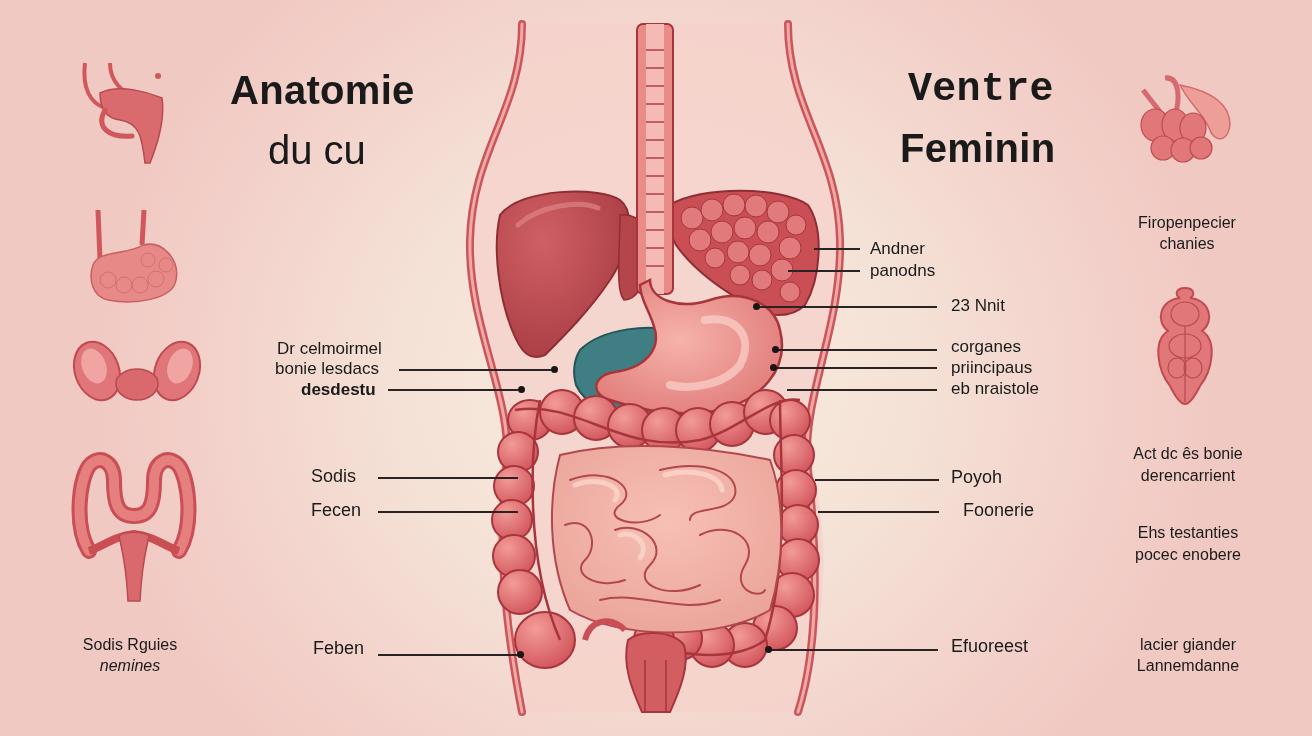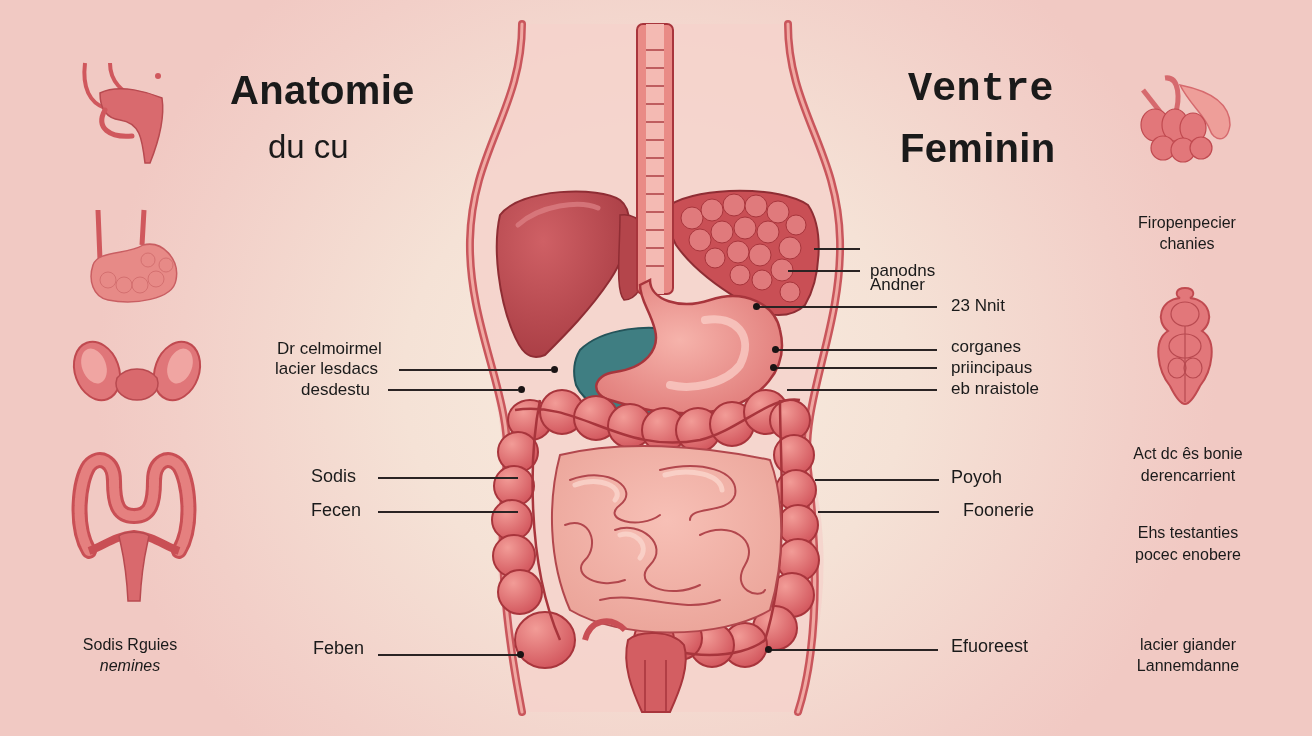--- a/index.html
+++ b/index.html
@@ -4,21 +4,21 @@
 <style>
   html, body { margin:0; padding:0; }
   body {
     width:1312px; height:736px; overflow:hidden; position:relative;
     font-family: "Liberation Sans", "DejaVu Sans", sans-serif;
     background: radial-gradient(ellipse 560px 520px at 656px 380px, #f8ecdf 0%, #f5e2d6 45%, #f2cfc8 85%, #f1c9c3 100%);
     color:#1a1a1a;
   }
   .abs { position:absolute; }
   .title { font-weight:700; font-size:40px; letter-spacing:0.3px; line-height:1; }
-  .subtitle { font-size:33px; font-weight:400; line-height:1; }
+  .subtitle { font-size:40px; font-weight:400; line-height:1; }
   .lbl { font-size:17px; line-height:21px; white-space:nowrap; }
   .lbl-lg { font-size:18px; line-height:22px; white-space:nowrap; }
   .side { font-size:16px; line-height:21px; text-align:center; white-space:nowrap; }
   .line { position:absolute; height:1.6px; background:#2a2323; }
   .dot { position:absolute; width:7px; height:7px; border-radius:50%; background:#1a1414; }
   svg { position:absolute; overflow:visible; }
 </style>
 </head>
 <body>
 
@@ -183,27 +183,27 @@
 <div class="dot" style="left:772px;top:346px;"></div>
 <div class="line" style="left:773px;top:367px;width:164px;"></div>
 <div class="dot" style="left:770px;top:364px;"></div>
 <div class="line" style="left:787px;top:389px;width:150px;"></div>
 <div class="line" style="left:815px;top:479px;width:124px;"></div>
 <div class="line" style="left:818px;top:511px;width:121px;"></div>
 <div class="line" style="left:768px;top:649px;width:170px;"></div>
 <div class="dot" style="left:765px;top:646px;"></div>
 
 <div class="abs lbl" style="left:277px;top:338px;">Dr celmoirmel</div>
-<div class="abs lbl" style="left:275px;top:358px;">lacier lesdacs</div>
-<div class="abs lbl" style="left:301px;top:379px;">desdestu</div>
+<div class="abs lbl" style="left:275px;top:358px;">bonie lesdacs</div>
+<div class="abs lbl" style="left:301px;top:379px;font-weight:bold;">desdestu</div>
 <div class="abs lbl-lg" style="left:311px;top:465px;">Sodis</div>
 <div class="abs lbl-lg" style="left:311px;top:499px;">Fecen</div>
 <div class="abs lbl-lg" style="left:313px;top:637px;">Feben</div>
 
-<div class="abs lbl" style="left:870px;top:238px;margin-top:36px;">Andner</div>
+<div class="abs lbl" style="left:870px;top:238px;">Andner</div>
 <div class="abs lbl" style="left:870px;top:260px;">panodns</div>
 <div class="abs lbl" style="left:951px;top:295px;">23 Nnit</div>
 <div class="abs lbl" style="left:951px;top:336px;">corganes</div>
 <div class="abs lbl" style="left:951px;top:357px;">priincipaus</div>
 <div class="abs lbl" style="left:951px;top:378px;">eb nraistole</div>
 <div class="abs lbl-lg" style="left:951px;top:466px;">Poyoh</div>
 <div class="abs lbl-lg" style="left:951px;top:499px;margin-left:12px;">Foonerie</div>
 <div class="abs lbl-lg" style="left:951px;top:635px;">Efuoreest</div>
 
 <svg width="100" height="110" style="left:70px;top:58px;" viewBox="0 0 100 110">

